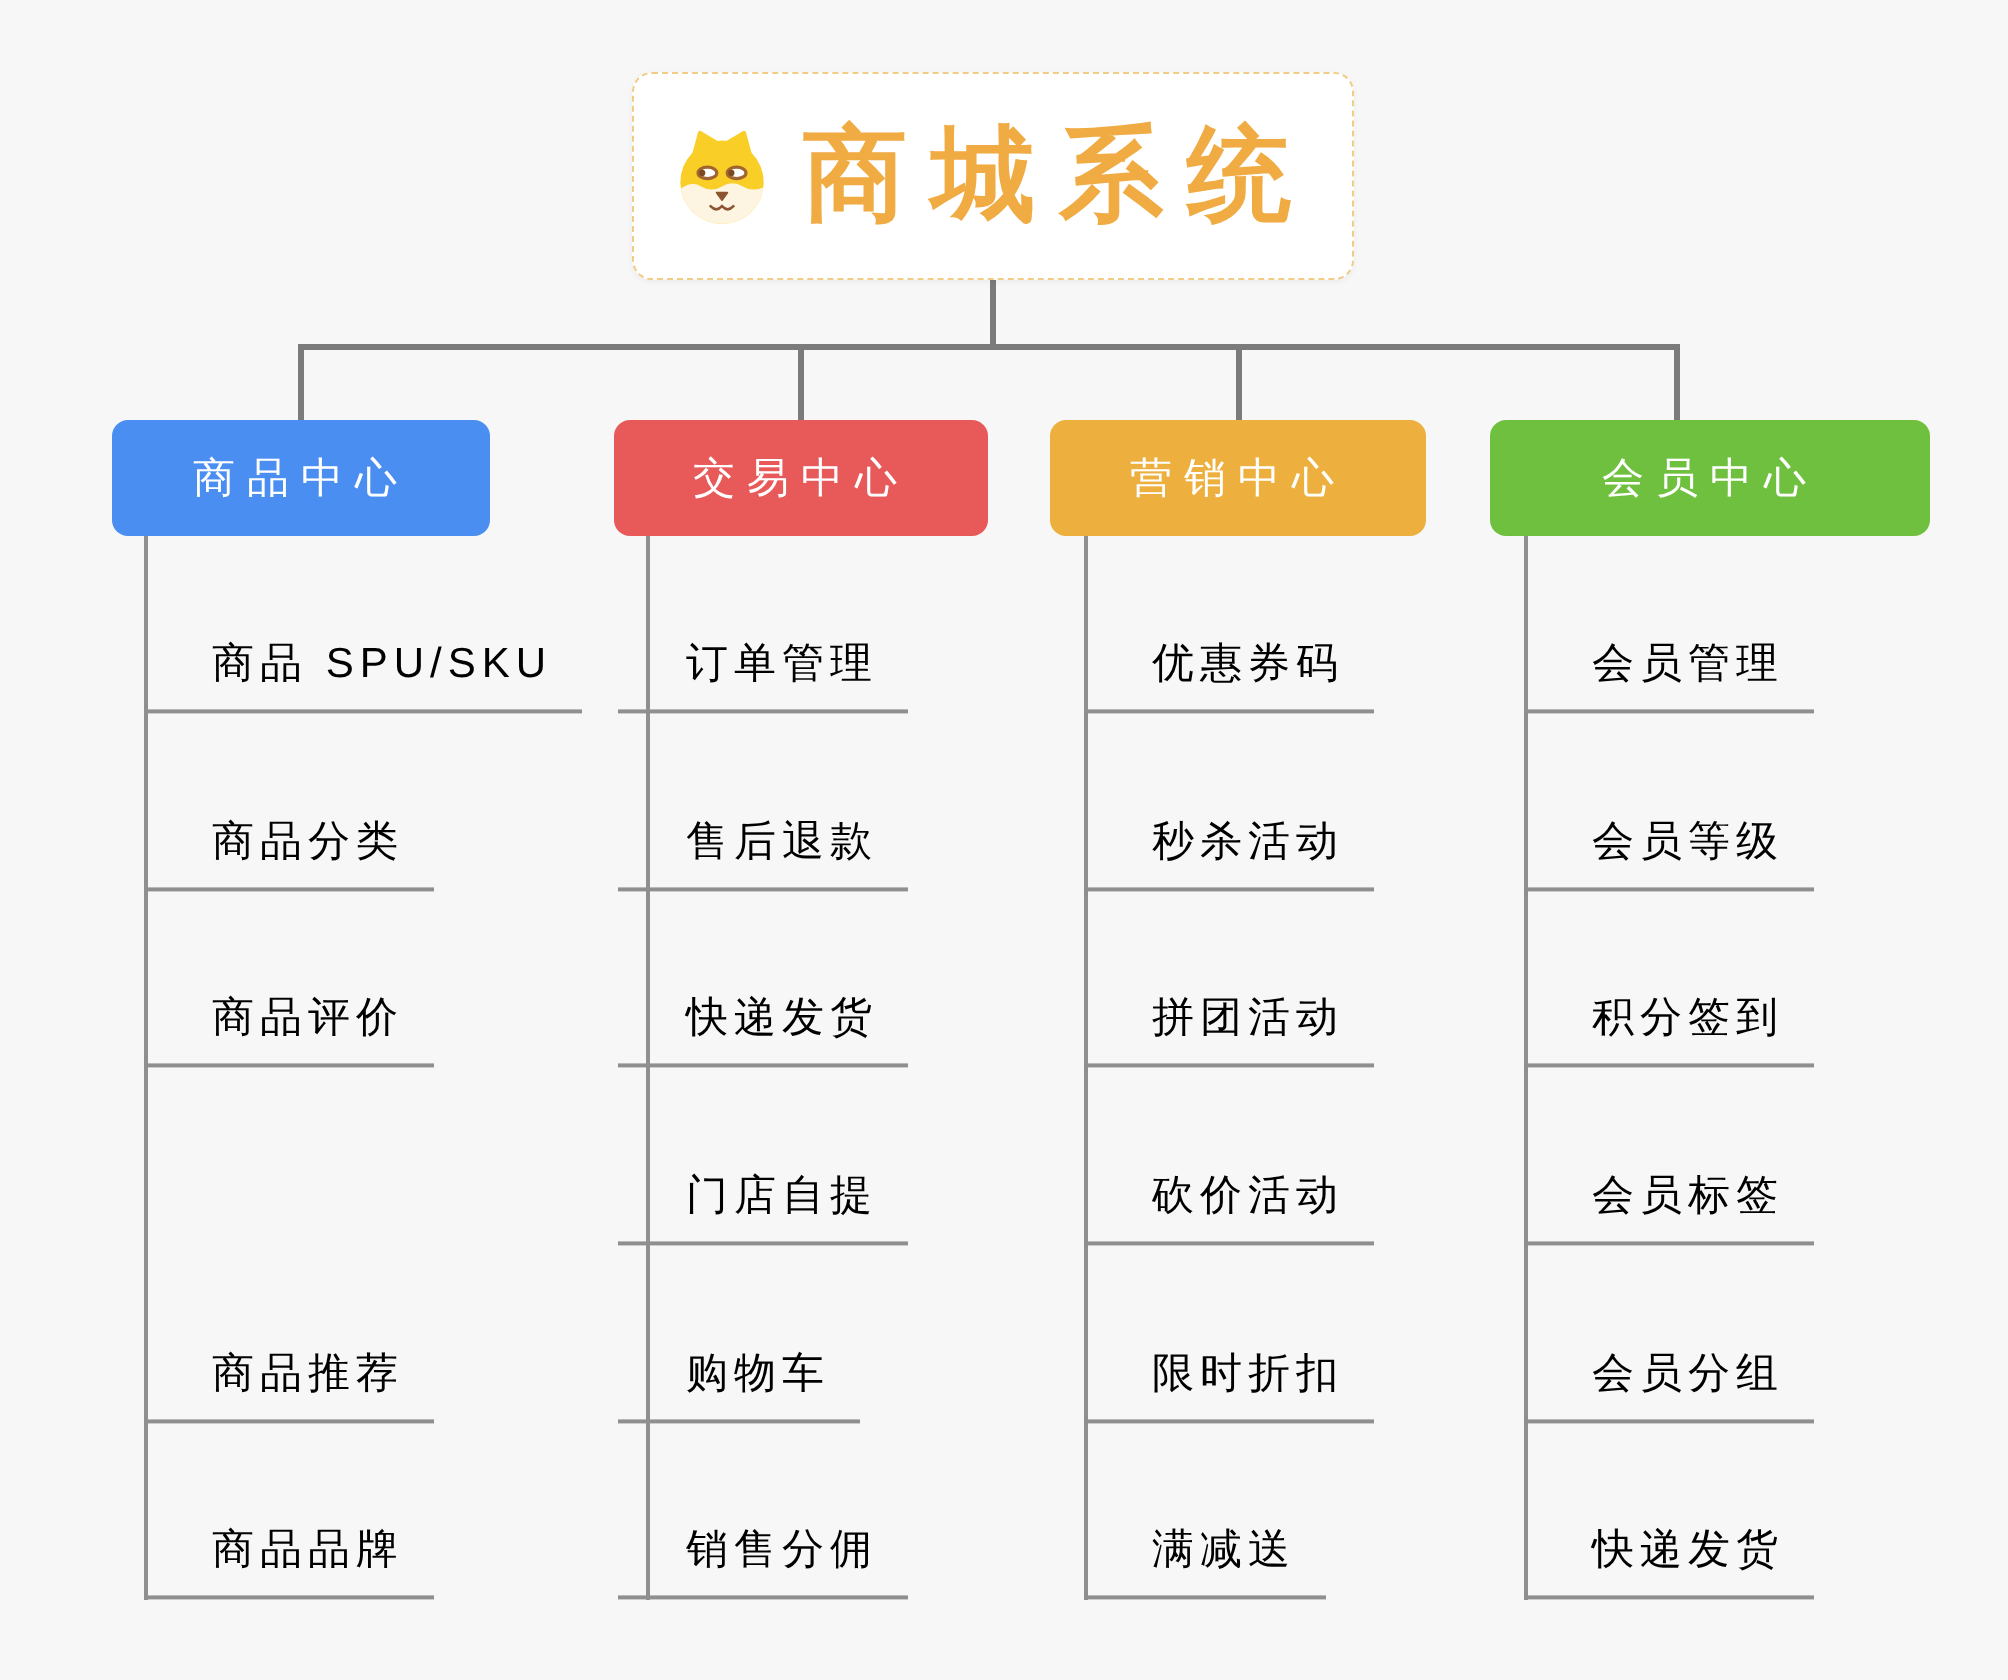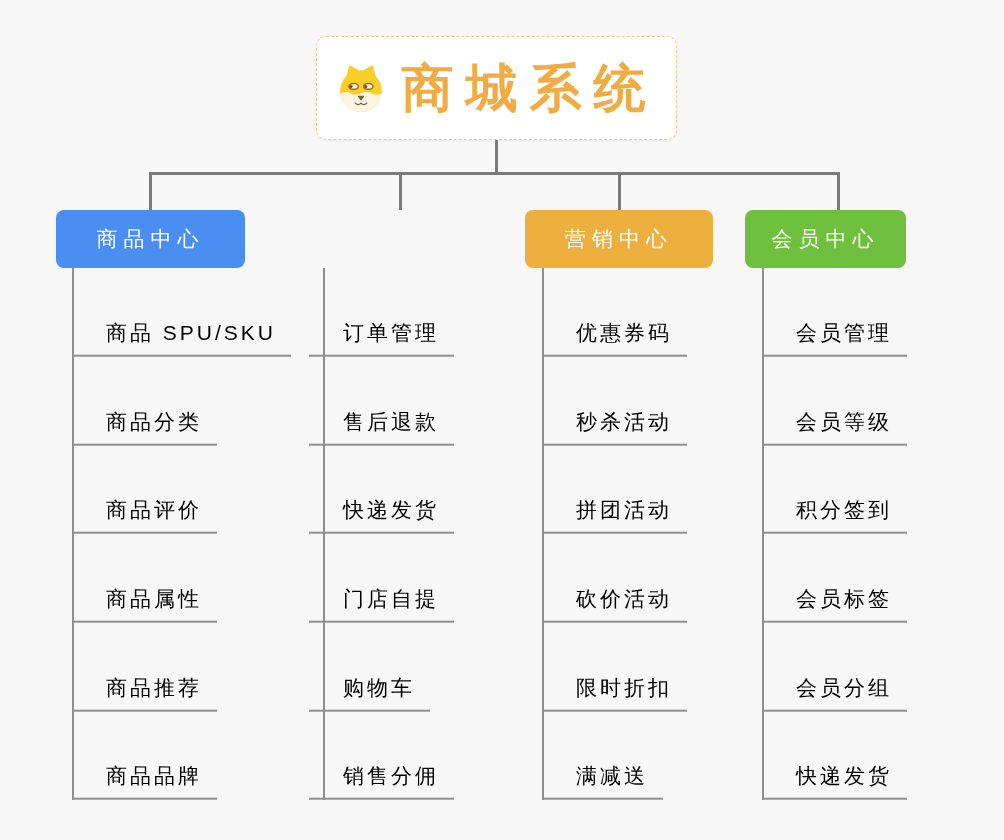--- a/index.html
+++ b/index.html
@@ -48,21 +48,21 @@
     font-size:21px;
     letter-spacing:6px;
     display:flex;align-items:center;justify-content:center;
     box-sizing:border-box;
     white-space:nowrap;
     cursor:pointer;
   }
   .b0{left:56px;width:189px;}
   .b1{left:307px;width:187px;}
   .b2{left:525px;width:188px;}
-  .b3{left:745px;width:161px;}
+  .b3{left:745px;width:220px;}
 
   
   .vline{position:absolute;top:268px;height:532px;width:2px;background:#8f8f8f;}
   .v0{left:72px;} .v1{left:323px;} .v2{left:542px;} .v3{left:762px;}
 
   
   .leaf{
     position:absolute;
     transform:translateY(-100%);
     font-size:21px;
@@ -106,32 +106,32 @@
       <circle cx="29" cy="45" r="3" fill="#7c4a21"></circle>
       <ellipse cx="62" cy="45" rx="9" ry="5.5" fill="#ffffff" stroke="#a2652f" stroke-width="3"></ellipse>
       <circle cx="57" cy="45" r="3" fill="#7c4a21"></circle>
       <path d="M43 64 L53 64 L48 71 Z" fill="#8c5430" stroke="#8c5430" stroke-width="2" stroke-linejoin="round"></path>
       <path d="M37 77 Q42.5 83 48 77 Q53.5 83 59 77" stroke="#8c5430" stroke-width="2.5" fill="none" stroke-linecap="round"></path>
     </svg>
     <span class="root-title" style="color: rgb(240, 171, 67);">商城系统</span>
   </div>
 
   <div class="branch b0" style="background-color: rgb(74, 142, 241);">商品中心</div>
+  <div class="branch b1" style="background-color: rgb(232, 90, 90);">交易中心</div>
   <div class="branch b2" style="background-color: rgb(237, 175, 62);">营销中心</div>
   <div class="branch b3" style="background-color: rgb(112, 192, 64);">会员中心</div>
 
   <div class="vline v0"></div>
   <div class="vline v1"></div>
   <div class="vline v2"></div>
   <div class="vline v3"></div>
 
   <div class="leaf lx0 ly0">商品 SPU/SKU</div>
   <div class="leaf lx0 ly1">商品分类</div>
   <div class="leaf lx0 ly2">商品评价</div>
-  <div class="leaf lx0 ly3">商品属性</div>
   <div class="leaf lx0 ly4">商品推荐</div>
   <div class="leaf lx0 ly5">商品品牌</div>
 
   <div class="leaf lx1 ly0">订单管理</div>
   <div class="leaf lx1 ly1">售后退款</div>
   <div class="leaf lx1 ly2">快递发货</div>
   <div class="leaf lx1 ly3">门店自提</div>
   <div class="leaf lx1 ly4">购物车</div>
   <div class="leaf lx1 ly5">销售分佣</div>
 

